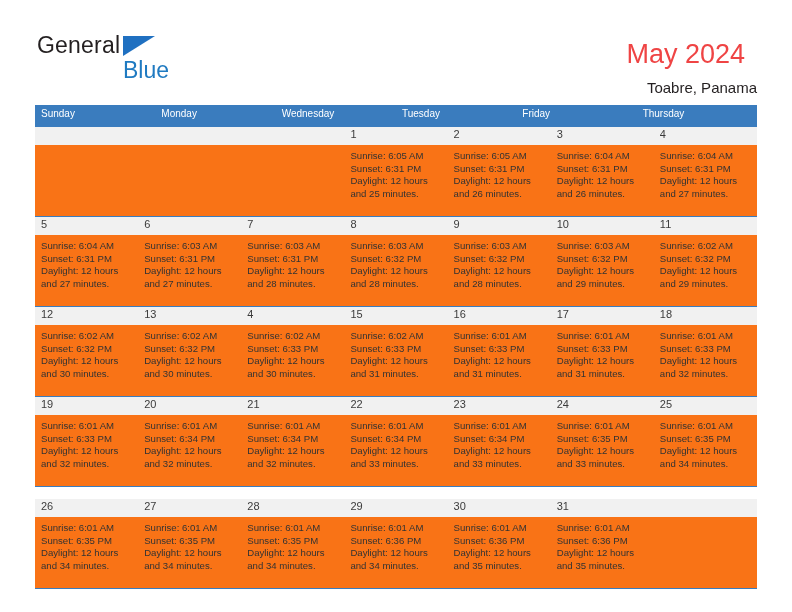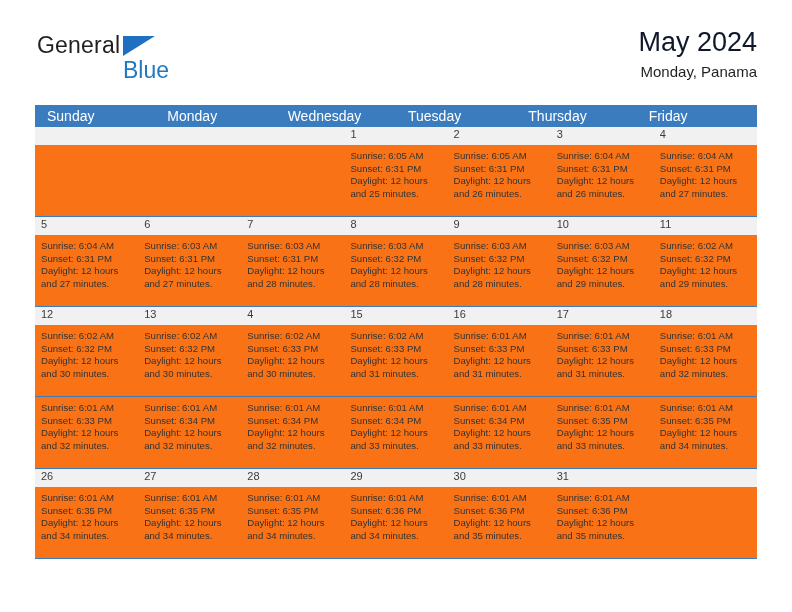--- a/index.html
+++ b/index.html
@@ -68,24 +68,24 @@
   }
 
   .title-block {
     position: absolute;
     right: 0;
     top: 0;
     text-align: right;
   }
   .cal-title {
     font-size: 27px;
-    color: #0f172a;
+    color: #ef4444;
     line-height: 1.05;
     font-weight: normal;
-    margin: 0;
+    margin: 12px;
     white-space: nowrap;
   }
   .cal-subtitle {
     font-size: 15px;
     color: #231f20;
     margin: 8px 0 0 0;
     line-height: 1;
     white-space: nowrap;
   }
 
@@ -99,33 +99,33 @@
 
   .weekday-row {
     display: flex;
     background: #3a7cbe;
     height: 22px;
   }
   .weekday-cell {
     flex: 1 1 0;
     box-sizing: border-box;
     padding: 4px 0 0 6px;
-    font-size: 14px;
+    font-size: 10px;
     color: #ffffff;
     line-height: 1;
     white-space: nowrap;
     overflow: hidden;
-    margin-left: 6px;
   }
 
   .week-row {
     border-bottom: 1.3px solid #3a7cbe;
   }
   .week-row:last-child {
     border-bottom: 1.3px solid #3a7cbe;
+    margin-top: 12px;
   }
 
   .daynum-row {
     display: flex;
     background: #f1f1f1;
     height: 18px;
   }
   .daynum-cell {
     flex: 1 1 0;
     box-sizing: border-box;
@@ -160,34 +160,34 @@
   <div class="header">
 
     <div class="logo">
       <span class="logo-general">General</span>
       <span class="logo-tri"></span>
       <span class="logo-blue">Blue</span>
     </div>
 
     <div class="title-block">
       <h1 class="cal-title">May 2024</h1>
-      <p class="cal-subtitle">Monday, Panama</p>
+      <p class="cal-subtitle">Toabre, Panama</p>
     </div>
 
   </div>
 
   <div class="calendar">
 
     <div class="weekday-row">
       <div class="weekday-cell">Sunday</div>
       <div class="weekday-cell">Monday</div>
       <div class="weekday-cell">Wednesday</div>
       <div class="weekday-cell">Tuesday</div>
+      <div class="weekday-cell">Friday</div>
       <div class="weekday-cell">Thursday</div>
-      <div class="weekday-cell">Friday</div>
     </div>
 
     <div class="week-row">
       <div class="daynum-row">
         <div class="daynum-cell"></div>
         <div class="daynum-cell"></div>
         <div class="daynum-cell"></div>
         <div class="daynum-cell">1</div>
         <div class="daynum-cell">2</div>
         <div class="daynum-cell">3</div>
@@ -345,20 +345,29 @@
         <div class="detail-cell">
           <div>Sunrise: 6:01 AM</div>
           <div>Sunset: 6:33 PM</div>
           <div>Daylight: 12 hours</div>
           <div>and 32 minutes.</div>
         </div>
       </div>
     </div>
 
     <div class="week-row">
+      <div class="daynum-row">
+        <div class="daynum-cell">19</div>
+        <div class="daynum-cell">20</div>
+        <div class="daynum-cell">21</div>
+        <div class="daynum-cell">22</div>
+        <div class="daynum-cell">23</div>
+        <div class="daynum-cell">24</div>
+        <div class="daynum-cell">25</div>
+      </div>
       <div class="detail-row">
         <div class="detail-cell">
           <div>Sunrise: 6:01 AM</div>
           <div>Sunset: 6:33 PM</div>
           <div>Daylight: 12 hours</div>
           <div>and 32 minutes.</div>
         </div>
         <div class="detail-cell">
           <div>Sunrise: 6:01 AM</div>
           <div>Sunset: 6:34 PM</div>

